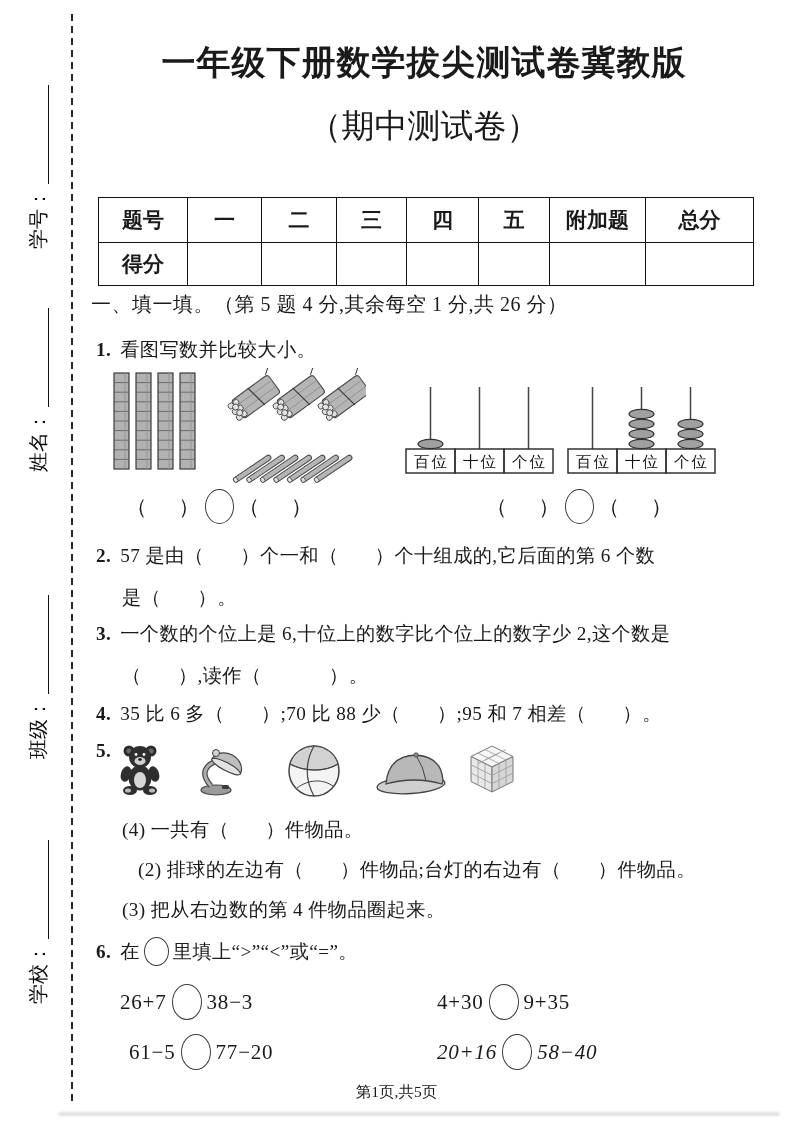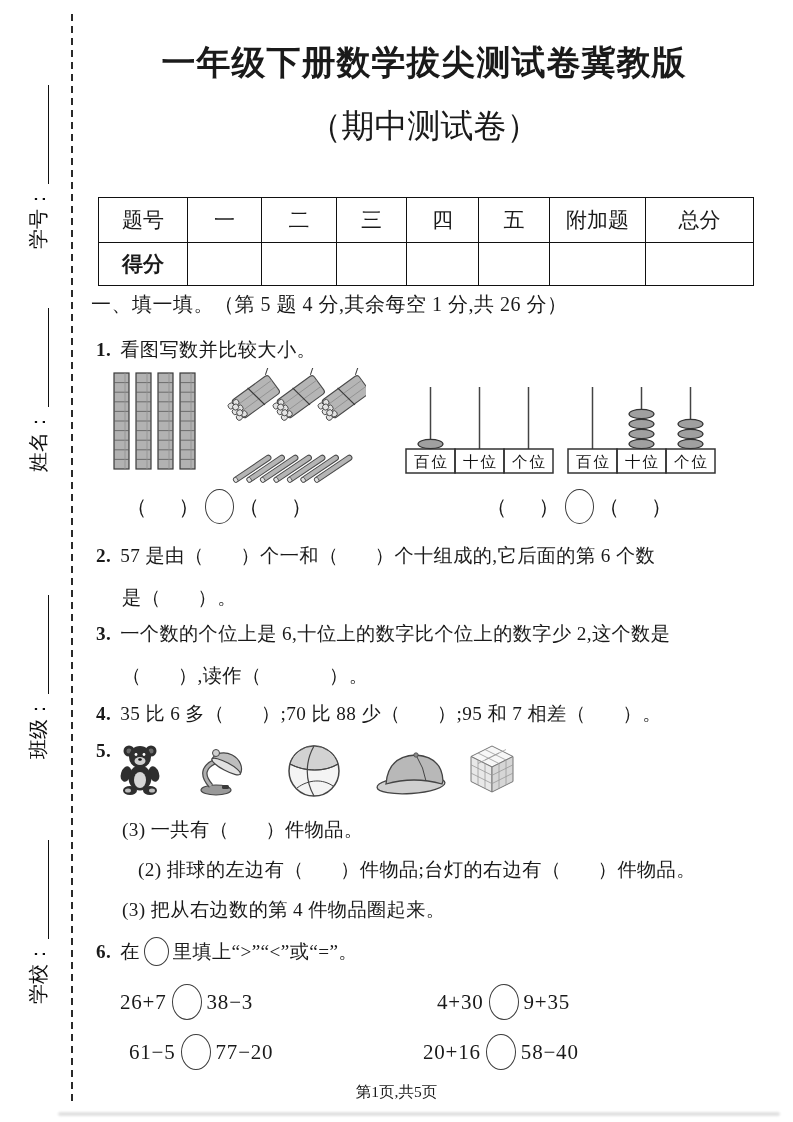--- a/index.html
+++ b/index.html
@@ -20,21 +20,21 @@
   
   .title{position:absolute;left:88px;top:40px;width:672px;margin:0;text-align:center;
     font-size:34px;font-weight:600;letter-spacing:1px;}
   .subtitle{position:absolute;left:88px;top:104px;width:672px;text-align:center;
     font-size:33px;font-weight:500;}
   .meta{position:absolute;left:390px;top:171px;width:365px;text-align:right;font-size:17.5px;}
   
   table.score-table{position:absolute;left:98px;top:197px;border-collapse:collapse;table-layout:fixed;}
   table.score-table th,table.score-table td{border:1.7px solid #111;text-align:center;
     font-size:21px;padding:0;}
-  table.score-table th{height:44px;font-weight:400;}
+  table.score-table th{height:44px;font-weight:700;}
   table.score-table td{height:42px;}
   td.row-label{font-weight:700;}
   
   .sec-heading{position:absolute;left:91px;top:291px;font-size:20px;font-weight:400;letter-spacing:0.5px;}
   .q-line{position:absolute;font-size:19.2px;letter-spacing:0.4px;}
   .qnum{font-weight:700;margin-right:9px;}
   
   .cmp-group{position:absolute;display:flex;align-items:center;font-size:21px;}
   .cmp-circle{display:inline-block;width:27px;height:33px;border:1.7px solid #3d3d3d;
     border-radius:50%;margin:0 5px;vertical-align:middle;}
@@ -367,21 +367,21 @@
         <line x1="10" y1="16" x2="10" y2="41"></line>
           <line x1="17" y1="19.5" x2="17" y2="44.5"></line>
         <line x1="24" y1="31.3" x2="45" y2="20.8"></line>
           <line x1="24" y1="39.6" x2="45" y2="29.1"></line>
         <line x1="31" y1="19.5" x2="31" y2="44.5"></line>
           <line x1="38" y1="16" x2="38" y2="41"></line>
       </g>
     </svg>
   </div>
 
-  <div class="q-line pre" style="left:122px;top:817px;">(3) 一共有（       ）件物品。</div>
+  <div class="q-line pre" style="left:122px;top:817px;">(4) 一共有（       ）件物品。</div>
   <div class="q-line pre" style="left:138px;top:857px;">(2) 排球的左边有（       ）件物品;台灯的右边有（       ）件物品。</div>
   <div class="q-line pre" style="left:122px;top:897px;">(3) 把从右边数的第 4 件物品圈起来。</div>
 
   <div class="q6-intro" style="left:96px;top:937px;">
     <span class="qnum">6.</span>
     <span>在</span>
     <span class="circle-sm" style="vertical-align:middle;"></span>
     <span>里填上“&gt;”“&lt;”或“=”。</span>
   </div>
 
@@ -393,21 +393,21 @@
   <div class="expr-cell" style="left:437px;top:984px;">
     <span>4+30</span>
     <span class="cmp-circle"></span>
     <span>9+35</span>
   </div>
   <div class="expr-cell" style="left:120px;top:1034px;margin-left:9px;">
     <span>61−5</span>
     <span class="cmp-circle"></span>
     <span>77−20</span>
   </div>
-  <div class="expr-cell" style="left:423px;top:1034px;">
+  <div class="expr-cell" style="left:437px;top:1034px;font-style:italic;">
     <span>20+16</span>
     <span class="cmp-circle"></span>
     <span>58−40</span>
   </div>
 
   <div class="footer">第1页,共5页</div>
   <div class="artifact"></div>
 </div>
 
 </body></html>

